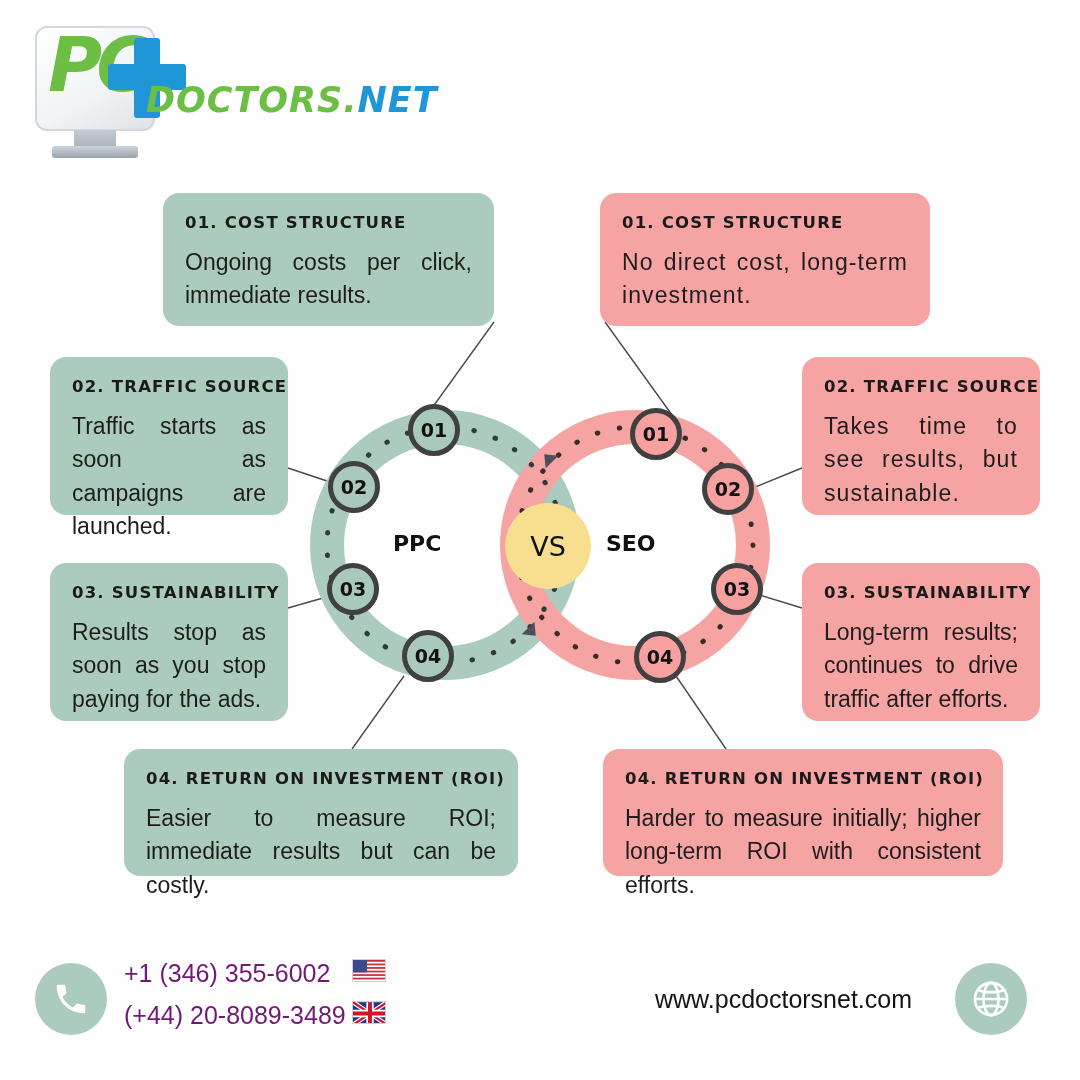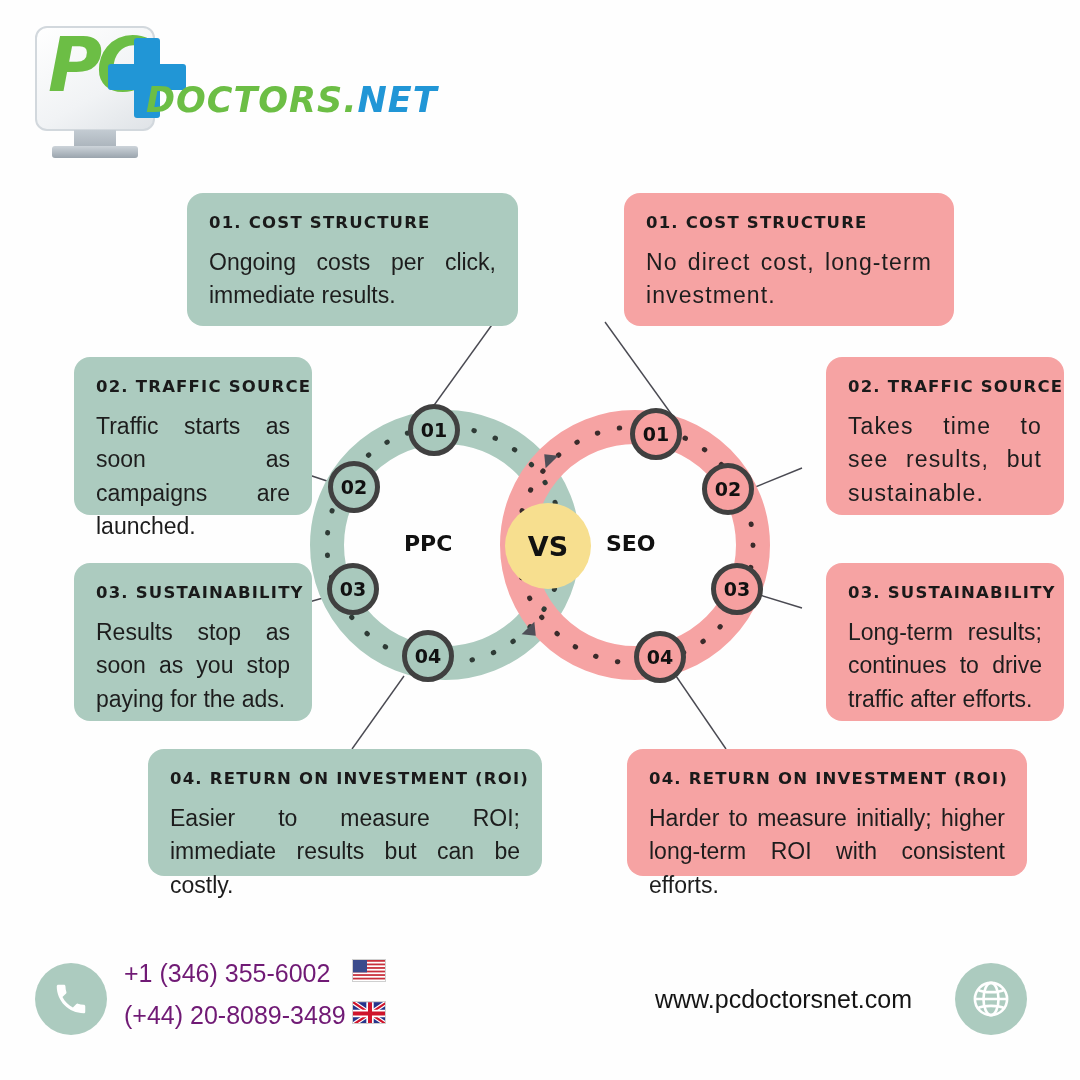--- a/index.html
+++ b/index.html
@@ -51,21 +51,20 @@
     letter-spacing: 1px; white-space: nowrap;
   }
   .logo-word .g { color: #6cbe45; }
   .logo-word .b { color: #2196d6; }
 
   
   .card {
     position: absolute;
     border-radius: 16px;
     padding: 20px 22px 2px 22px;
-    margin-left: 24px;
   }
   .card.green { background: #accbbf; }
   .card.pink  { background: #f6a3a3; }
   .card-title {
     font-family: "DejaVu Sans", sans-serif;
     font-size: 16.5px; font-weight: bold;
     letter-spacing: 1.2px; color: #1a1a1a;
     text-transform: uppercase; white-space: nowrap;
     margin-bottom: 14px;
   }
@@ -98,30 +97,30 @@
   }
   .node.green { background: #a9c9bd; }
   .node.pink  { background: #f6a0a0; }
 
   #vs-circle {
     position: absolute; left: 505px; top: 503px;
     width: 86px; height: 86px; border-radius: 50%;
     background: #f7df8f;
     display: flex; align-items: center; justify-content: center;
     font-family: "DejaVu Sans", sans-serif;
-    font-size: 27px; font-weight: bold; color: #111;
+    font-size: 27px; font-weight: normal; color: #111;
     z-index: 6;
   }
   .ring-label {
     position: absolute;
     font-family: "DejaVu Sans", sans-serif;
     font-size: 22px; font-weight: bold; color: #111;
     z-index: 5;
   }
-  #label-ppc { left: 404px; top: 531px; }
+  #label-ppc { left: 393px; top: 531px; }
   #label-seo { left: 606px; top: 531px; }
 
   
   #footer { position: absolute; left: 0; top: 945px; width: 1080px; height: 135px; }
   .circle-icon {
     position: absolute; width: 72px; height: 72px; border-radius: 50%;
     background: #accbbf; display: flex; align-items: center; justify-content: center;
   }
   #phone-badge { left: 35px; top: 18px; }
   #globe-badge { left: 955px; top: 18px; }

